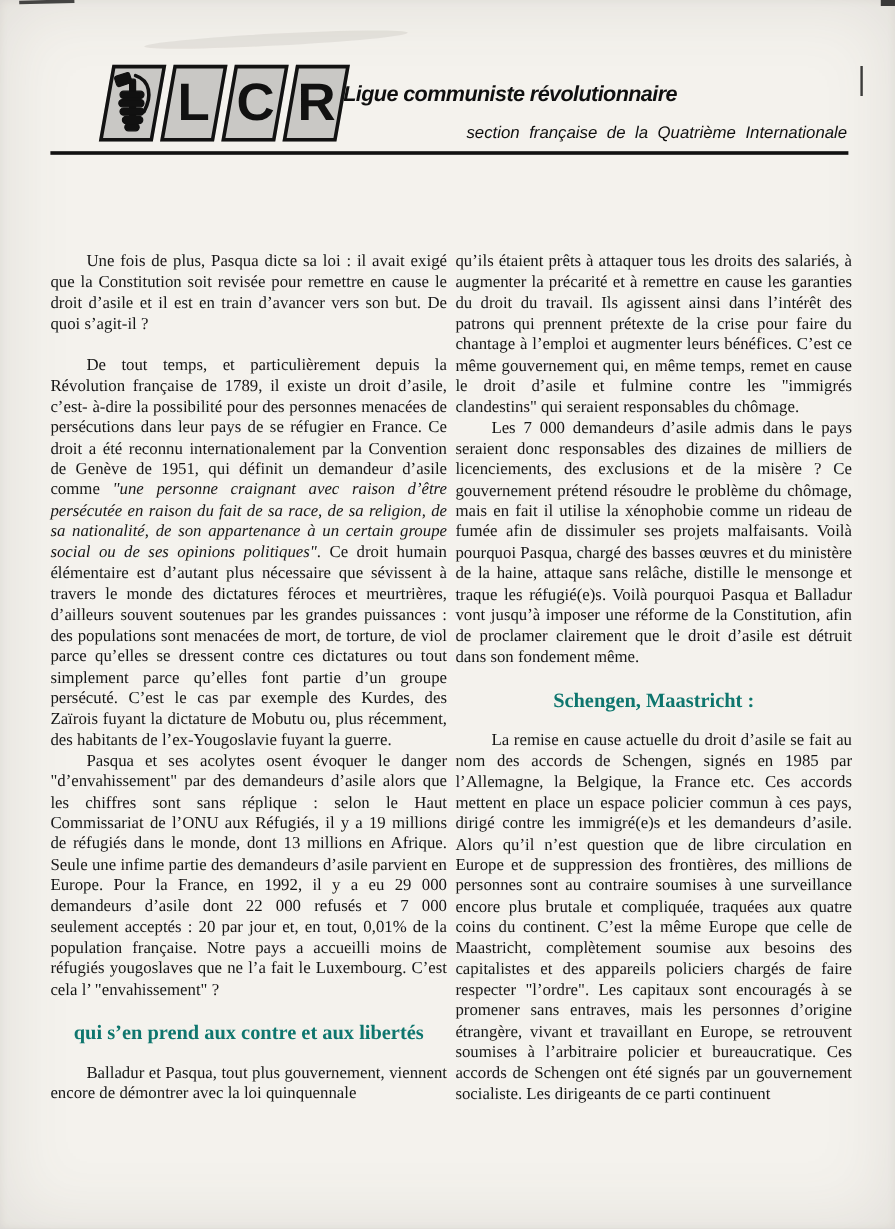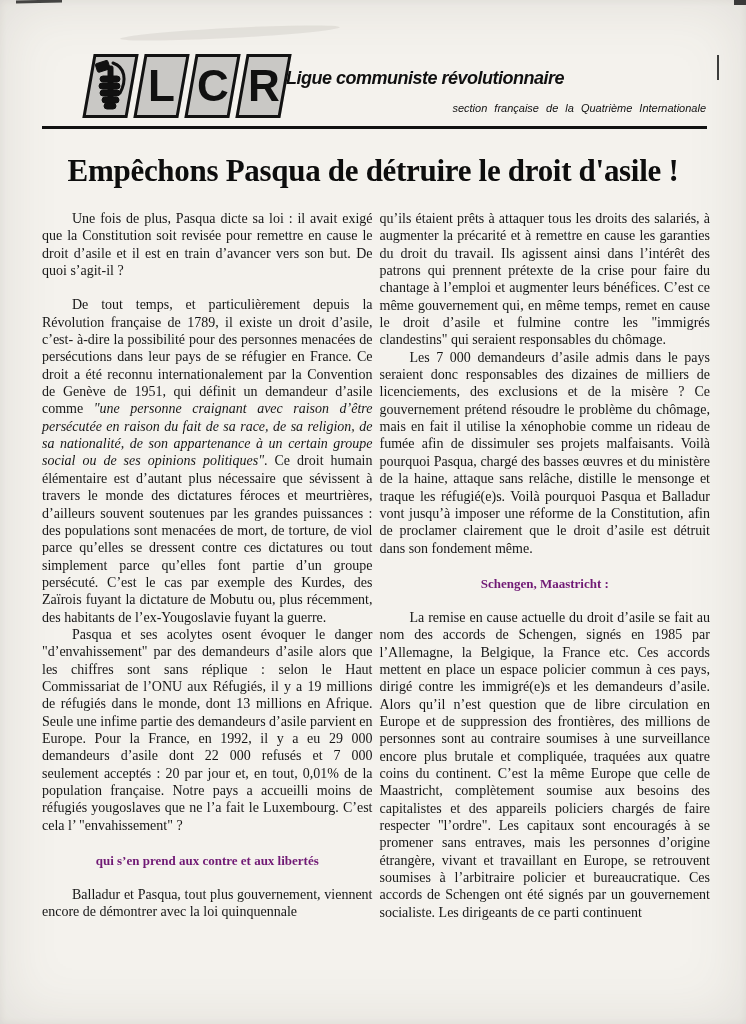--- a/index.html
+++ b/index.html
@@ -25,21 +25,21 @@
   }
   .logo-box .inner{transform:skewX(10deg);display:flex;align-items:center;justify-content:center;}
   .logo-letter{font-family:"Liberation Sans", sans-serif;font-weight:bold;font-size:44px;
     line-height:1;color:#111;}
   .org-name{
     position:absolute;left:286px;top:68px;font-family:"Liberation Sans", sans-serif;
     font-weight:bold;font-style:italic;font-size:18px;letter-spacing:-0.5px;white-space:nowrap;color:#101010;
   }
   .org-subtitle{
     position:absolute;right:40px;top:102px;font-family:"Liberation Sans", sans-serif;
-    font-style:italic;font-size:11px;word-spacing:4px;white-space:nowrap;color:#101010;
+    font-style:italic;font-size:14px;word-spacing:4px;white-space:nowrap;color:#101010;
   }
   .header-rule{position:absolute;left:42px;right:39px;top:126px;height:3px;background:#111;}
   
   .headline{
     position:absolute;left:0;right:0;top:153px;text-align:center;
     font-weight:bold;font-size:31px;letter-spacing:-0.3px;white-space:nowrap;color:#0d0d0d;
   }
   
   .columns{
     position:absolute;left:42px;right:36px;top:210px;bottom:50px;
@@ -47,21 +47,21 @@
   }
   .col{flex:1;min-width:0;}
   .para{
     margin:0;font-size:14px;line-height:17.35px;text-align:justify;
     text-justify:inter-word;color:#161616;
   }
   .para.indent{text-indent:30px;}
   .para.gap{margin-bottom:17px;}
   .para .it{font-style:italic;}
   .heading{
-    margin:15px 0 15px;text-align:center;font-weight:bold;font-size:13px;line-height:20px;color:#701a75;
+    margin:15px 0 15px;text-align:center;font-weight:bold;font-size:17px;line-height:20px;color:#0f766e;
   }
   
   .footer{
     position:absolute;left:0;right:0;top:983px;text-align:center;
     font-size:9px;letter-spacing:0.2px;color:#3a3a3a;font-family:"Liberation Serif", serif;
   }
 </style>
 </head>
 <body>
 
@@ -97,21 +97,20 @@
     </div>
     <div class="logo-box">
       <span class="inner logo-letter">R</span>
     </div>
   </div>
 
   <div class="org-name">Ligue communiste révolutionnaire</div>
   <div class="org-subtitle">section française de la Quatrième Internationale</div>
   <div class="header-rule"></div>
 
-  <h1 class="headline" style="margin:0;">Empêchons Pasqua de détruire le droit d'asile !</h1>
 
   <div class="columns" id="columns">
       <div class="col">
         <p class="para indent gap"><span>Une fois de plus, Pasqua dicte sa loi : il avait exigé que la Constitution soit revisée pour remettre en cause le droit d’asile et il est en train d’avancer vers son but. De quoi s’agit-il ?</span></p>
         <p class="para indent"><span>De tout temps, et particulièrement depuis la Révolution française de 1789,  il existe  un droit d’asile, c’est- à-dire la possibilité pour des personnes menacées de persécutions dans leur pays de se réfugier en France. Ce droit a été reconnu internationalement  par la Convention de Genève de 1951, qui définit un demandeur d’asile comme </span><span class="it">"une personne craignant avec raison d’être persécutée en raison du fait de sa race, de sa religion, de sa nationalité, de son appartenance à un certain groupe social ou de ses opinions politiques"</span><span>. Ce droit humain élémentaire  est d’autant plus nécessaire que sévissent à travers le monde des dictatures féroces et meurtrières, d’ailleurs souvent soutenues par les grandes puissances : des populations sont menacées de mort, de torture, de viol parce qu’elles se dressent contre ces dictatures ou tout simplement parce qu’elles font partie d’un groupe persécuté. C’est le cas par exemple des Kurdes, des Zaïrois fuyant la dictature de Mobutu ou, plus récemment, des habitants de l’ex-Yougoslavie fuyant la guerre.</span></p>
         <p class="para indent gap"><span>Pasqua et ses acolytes osent évoquer le danger "d’envahissement" par des demandeurs d’asile alors que les chiffres sont sans réplique : selon le Haut Commissariat de l’ONU aux Réfugiés, il y a 19 millions de réfugiés dans le monde, dont 13 millions en Afrique. Seule une infime partie des demandeurs d’asile parvient en Europe. Pour la France, en 1992, il y a eu 29 000 demandeurs d’asile dont 22 000 refusés et 7 000 seulement acceptés : 20 par jour et, en tout, 0,01% de la population française. Notre pays a accueilli moins de réfugiés yougoslaves que ne l’a fait le Luxembourg. C’est cela l’ "envahissement" ?</span></p>
         <div class="heading">
           <div>qui s’en prend aux contre et aux libertés</div>
         </div>
         <p class="para indent"><span>Balladur et Pasqua, tout plus gouvernement, viennent encore de démontrer avec la loi quinquennale</span></p>

